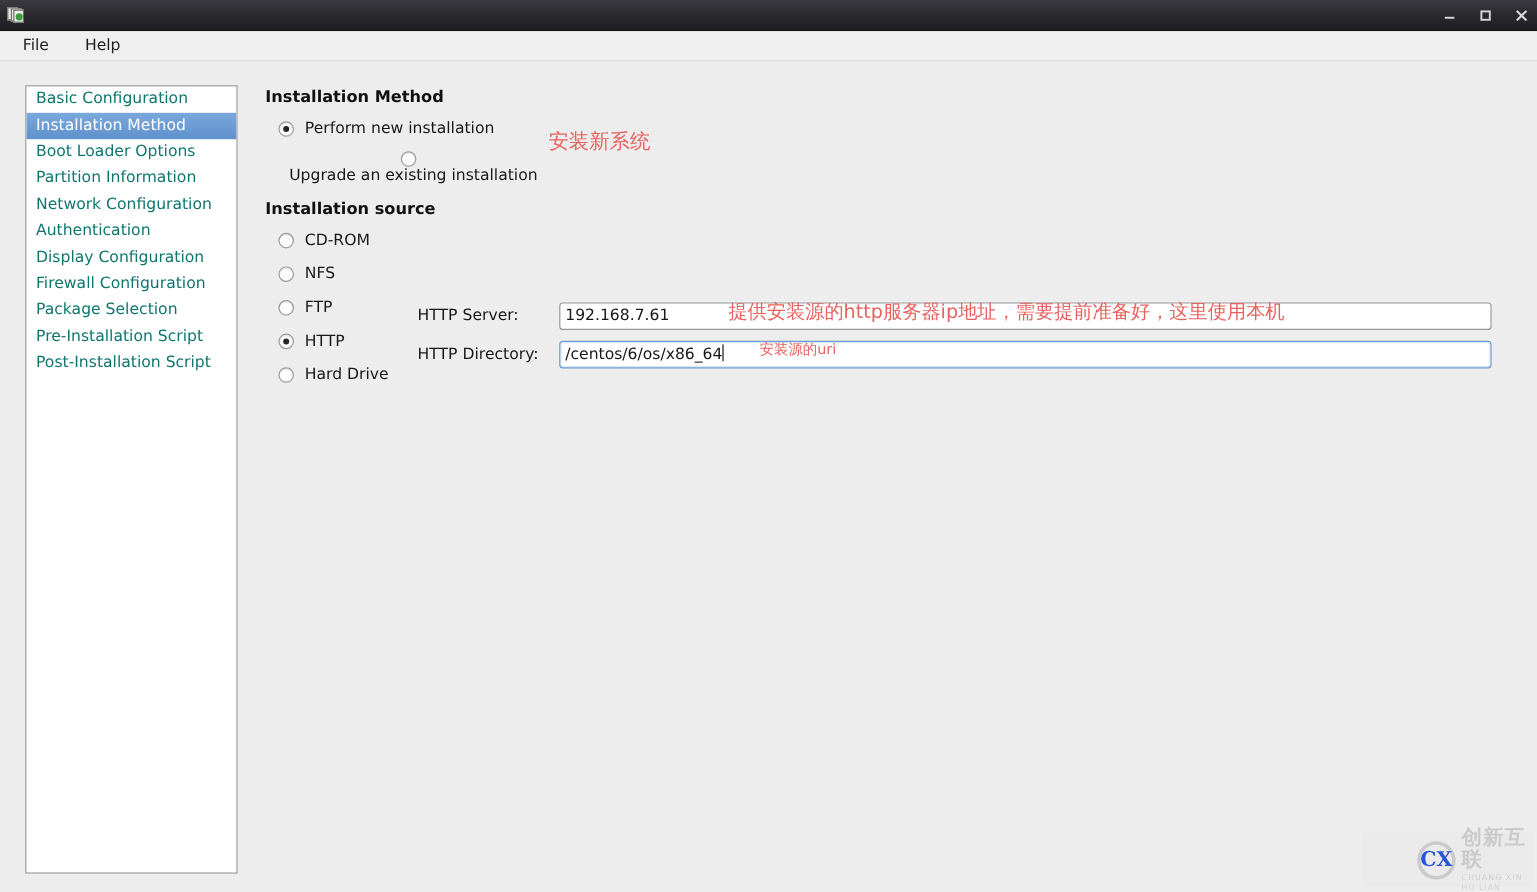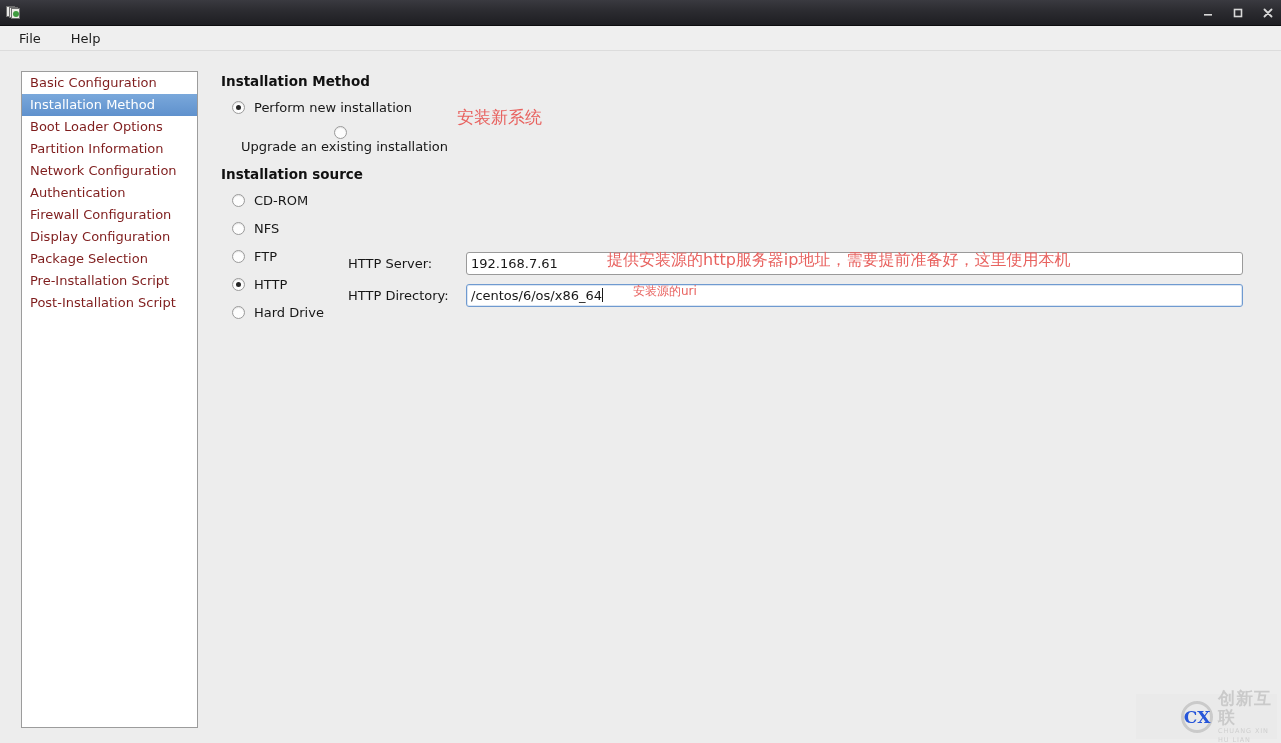--- a/index.html
+++ b/index.html
@@ -95,21 +95,21 @@
     width: 177px; height: 657px;
     background: #ffffff;
     border: 1px solid #9c9c9c;
     overflow: hidden;
   }
   .side-item {
     height: 22px;
     line-height: 22px;
     padding-left: 8px;
     font-size: 13px;
-    color: #7f1d1d;
+    color: #0f766e;
     white-space: nowrap;
     cursor: default;
   }
   .side-item.selected {
     background: #6a9bd4;
     background: linear-gradient(to bottom, #7aa8db 0%, #5f91cd 100%);
     color: #ffffff;
   }
 
   
@@ -295,22 +295,22 @@
 
 <div id="workarea">
 
   <div id="sidebar">
     <div class="side-item">Basic Configuration</div>
     <div class="side-item selected">Installation Method</div>
     <div class="side-item">Boot Loader Options</div>
     <div class="side-item">Partition Information</div>
     <div class="side-item">Network Configuration</div>
     <div class="side-item">Authentication</div>
+    <div class="side-item">Display Configuration</div>
     <div class="side-item">Firewall Configuration</div>
-    <div class="side-item">Display Configuration</div>
     <div class="side-item">Package Selection</div>
     <div class="side-item">Pre-Installation Script</div>
     <div class="side-item">Post-Installation Script</div>
   </div>
 
   <div id="pane">
 
     <div class="section-title" id="h-install-method">Installation Method</div>
 
     <div class="radio-row" id="rb-new">

